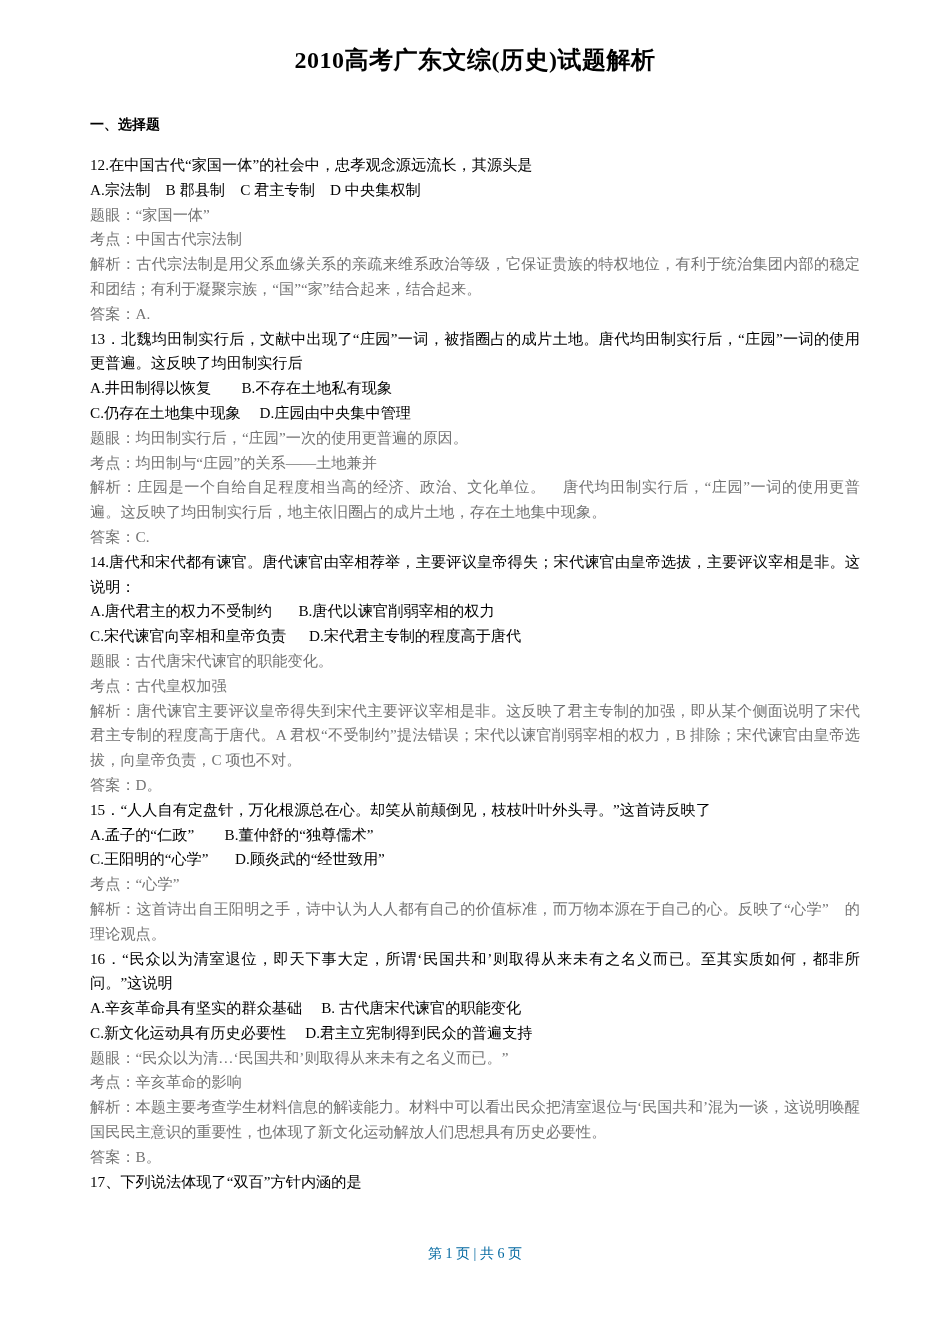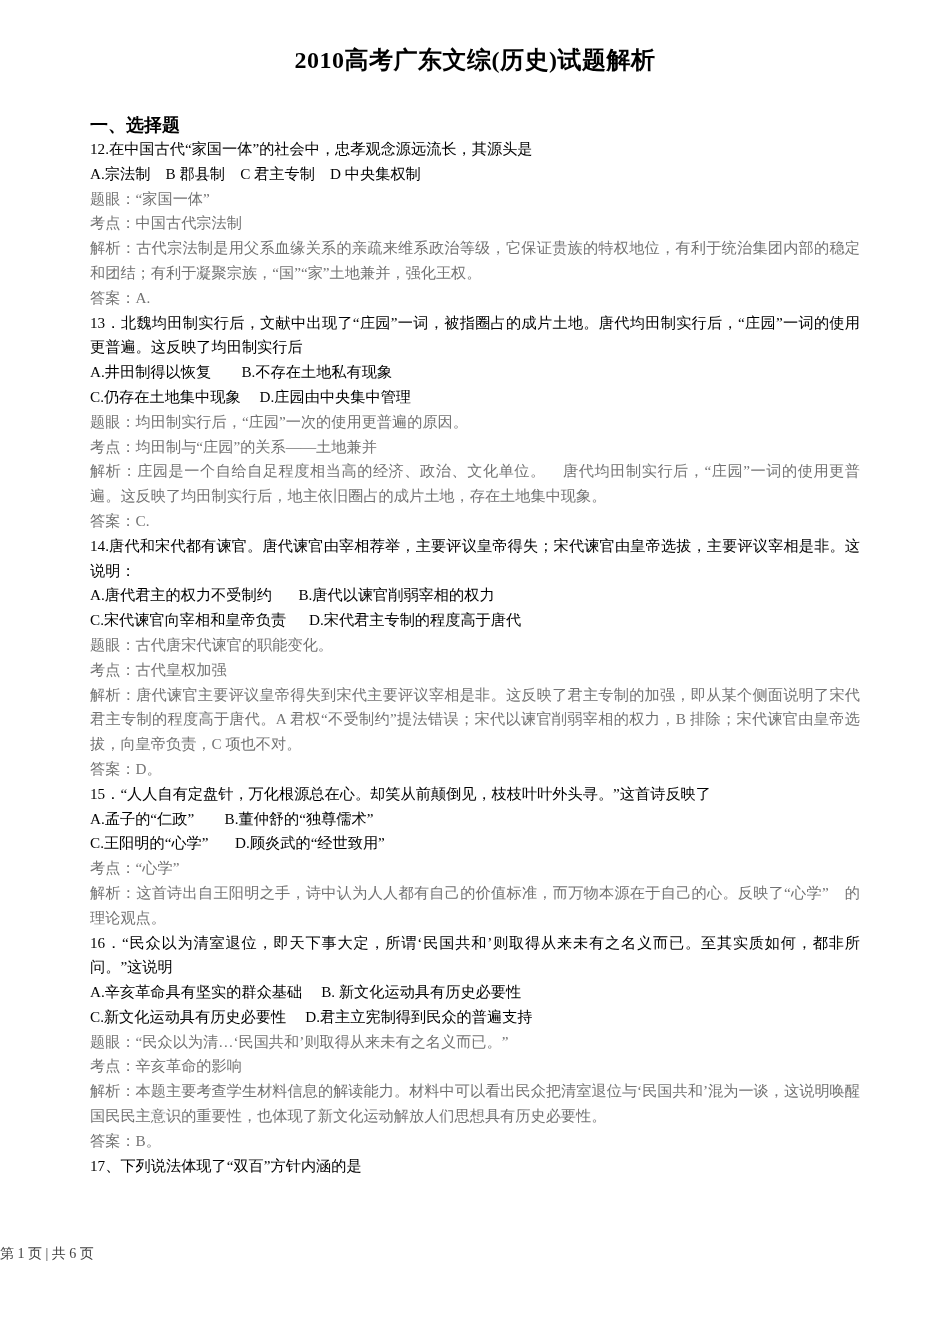--- a/index.html
+++ b/index.html
@@ -1,39 +1,39 @@
 <!DOCTYPE html>
 <html><head>
 <meta charset="utf-8">
 <style>
   html, body { margin: 0; padding: 0; background: #ffffff; }
   body { width: 950px; height: 1344px; position: relative; overflow: hidden;
          font-family: "Liberation Serif", "DejaVu Serif", serif; color: #000; }
   .title { position: absolute; top: 44px; left: 0; width: 950px; text-align: center;
            font-size: 24px; font-weight: bold; letter-spacing: 0.5px; }
   .content { position: absolute; top: 114px; left: 90px; width: 770px; font-size: 15.2px; line-height: 24.8px; }
-  .section { font-weight: bold; font-size: 18px; line-height: 22px; margin-bottom: 1px; }
+  .section { font-weight: bold; font-size: 14px; line-height: 22px; margin-bottom: 17px; }
   .line { white-space: pre-wrap; text-align: justify; }
   .blue { color: #737373; }
-  .footer { position: absolute; top: 1245px; left: 0; width: 950px; text-align: left; font-size: 14px; color: #404040; }
+  .footer { position: absolute; top: 1245px; left: 0; width: 950px; text-align: center; font-size: 14px; color: #0369a1; }
 </style>
 </head>
 <body>
 
 <div class="title">2010高考广东文综(历史)试题解析</div>
 
 <div class="content">
   <div class="section">一、选择题</div>
 
   <div>
     <div class="line">12.在中国古代“家国一体”的社会中，忠孝观念源远流长，其源头是</div>
     <div class="line">A.宗法制    B 郡县制    C 君主专制    D 中央集权制</div>
     <div class="line blue">题眼：“家国一体”</div>
     <div class="line blue">考点：中国古代宗法制</div>
-    <div class="line blue">解析：古代宗法制是用父系血缘关系的亲疏来维系政治等级，它保证贵族的特权地位，有利于统治集团内部的稳定和团结；有利于凝聚宗族，“国”“家”土地兼并，强化王权。</div>
+    <div class="line blue">解析：古代宗法制是用父系血缘关系的亲疏来维系政治等级，它保证贵族的特权地位，有利于统治集团内部的稳定和团结；有利于凝聚宗族，“国”“家”结合起来，结合起来。</div>
     <div class="line blue">答案：A.</div>
   </div>
 
   <div>
     <div class="line">13．北魏均田制实行后，文献中出现了“庄园”一词，被指圈占的成片土地。唐代均田制实行后，“庄园”一词的使用更普遍。这反映了均田制实行后</div>
     <div class="line">A.井田制得以恢复        B.不存在土地私有现象</div>
     <div class="line">C.仍存在土地集中现象     D.庄园由中央集中管理</div>
     <div class="line blue">题眼：均田制实行后，“庄园”一次的使用更普遍的原因。</div>
     <div class="line blue">考点：均田制与“庄园”的关系——土地兼并</div>
     <div class="line blue">解析：庄园是一个自给自足程度相当高的经济、政治、文化单位。    唐代均田制实行后，“庄园”一词的使用更普遍。这反映了均田制实行后，地主依旧圈占的成片土地，存在土地集中现象。</div>
@@ -53,21 +53,21 @@
   <div>
     <div class="line">15．“人人自有定盘针，万化根源总在心。却笑从前颠倒见，枝枝叶叶外头寻。”这首诗反映了</div>
     <div class="line">A.孟子的“仁政”        B.董仲舒的“独尊儒术”</div>
     <div class="line">C.王阳明的“心学”       D.顾炎武的“经世致用”</div>
     <div class="line blue">考点：“心学”</div>
     <div class="line blue">解析：这首诗出自王阳明之手，诗中认为人人都有自己的价值标准，而万物本源在于自己的心。反映了“心学”    的理论观点。</div>
   </div>
 
   <div>
     <div class="line">16．“民众以为清室退位，即天下事大定，所谓‘民国共和’则取得从来未有之名义而已。至其实质如何，都非所问。”这说明</div>
-    <div class="line">A.辛亥革命具有坚实的群众基础     B. 新文化运动具有历史必要性</div>
+    <div class="line">A.辛亥革命具有坚实的群众基础     B. 古代唐宋代谏官的职能变化</div>
     <div class="line">C.新文化运动具有历史必要性     D.君主立宪制得到民众的普遍支持</div>
     <div class="line blue">题眼：“民众以为清…‘民国共和’则取得从来未有之名义而已。”</div>
     <div class="line blue">考点：辛亥革命的影响</div>
     <div class="line blue">解析：本题主要考查学生材料信息的解读能力。材料中可以看出民众把清室退位与‘民国共和’混为一谈，这说明唤醒国民民主意识的重要性，也体现了新文化运动解放人们思想具有历史必要性。</div>
     <div class="line blue">答案：B。</div>
   </div>
 
   <div>
     <div class="line">17、下列说法体现了“双百”方针内涵的是</div>
   </div>

